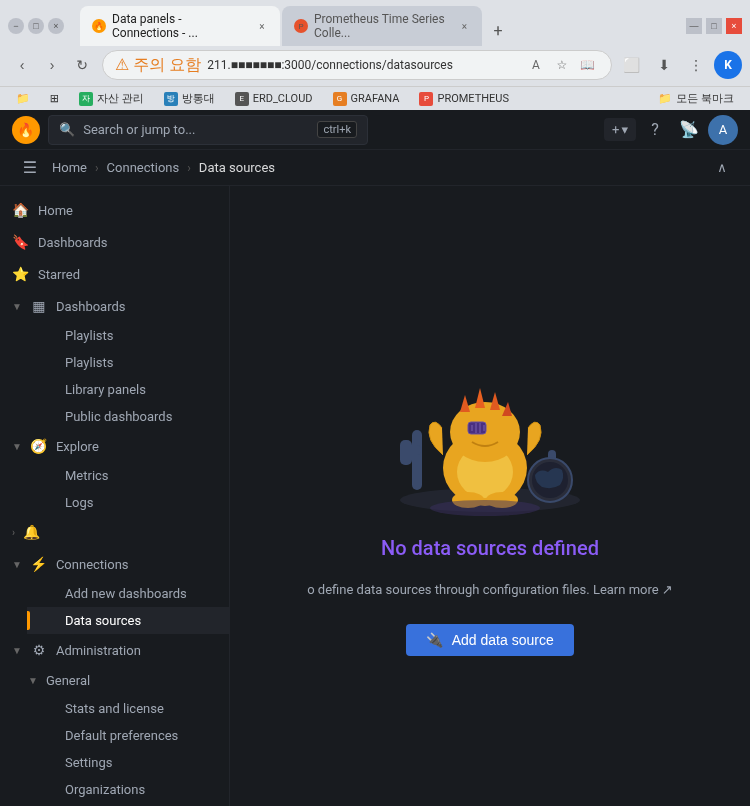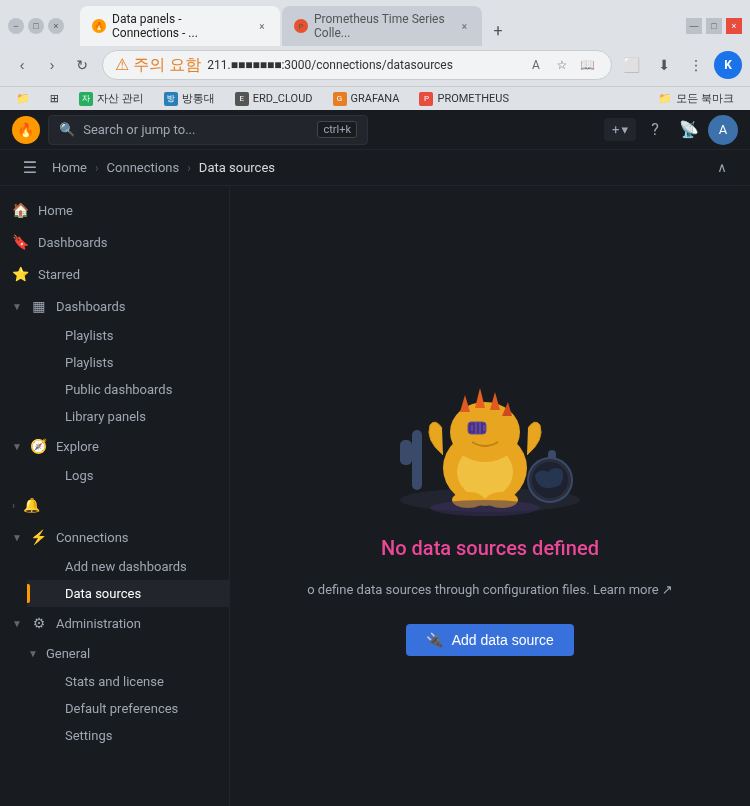--- a/index.html
+++ b/index.html
@@ -487,21 +487,21 @@
       align-items: center;
       justify-content: center;
       gap: 16px;
       text-align: center;
       padding: 40px;
     }
 
     .empty-state-title {
       font-size: 20px;
       font-weight: 500;
-      color: #ec4899;
+      color: #8b5cf6;
       margin-bottom: 4px;
     }
 
     .empty-state-desc {
       font-size: 13px;
       color: #9fa7b3;
       max-width: 380px;
       line-height: 1.5;
     }
     .empty-state-desc a {
@@ -675,32 +675,35 @@
         <div class="nav-item-icon">▦</div>
         <span>Dashboards</span>
       </div>
       <div class="nav-sub-item">
         <span>Playlists</span>
       </div>
       <div class="nav-sub-item">
         <span>Playlists</span>
       </div>
       <div class="nav-sub-item">
+        <span>Library panels</span>
+      </div>
+      <div class="nav-sub-item">
         <span>Public dashboards</span>
-      </div>
-      <div class="nav-sub-item">
-        <span>Library panels</span>
       </div>
 
       <div class="nav-section-header">
         <span class="nav-item-chevron">▼</span>
         <div class="nav-item-icon">🧭</div>
         <span>Explore</span>
       </div>
       <div class="nav-sub-item">
+        <span>Metrics</span>
+      </div>
+      <div class="nav-sub-item">
         <span>Logs</span>
       </div>
 
       <div class="nav-item">
         <span class="nav-item-chevron">›</span>
         <div class="nav-item-icon">🔔</div>
       </div>
 
       <div class="nav-section-header">
         <span class="nav-item-chevron">▼</span>
@@ -725,20 +728,23 @@
         <span>General</span>
       </div>
       <div class="nav-sub-item nav-sub-indent">
         <span>Stats and license</span>
       </div>
       <div class="nav-sub-item nav-sub-indent">
         <span>Default preferences</span>
       </div>
       <div class="nav-sub-item nav-sub-indent">
         <span>Settings</span>
+      </div>
+      <div class="nav-sub-item nav-sub-indent">
+        <span>Organizations</span>
       </div>
 
       <div class="nav-section-header nav-indent">
         
         
       </div>
 
     </div>
 
     <div class="main-content">

